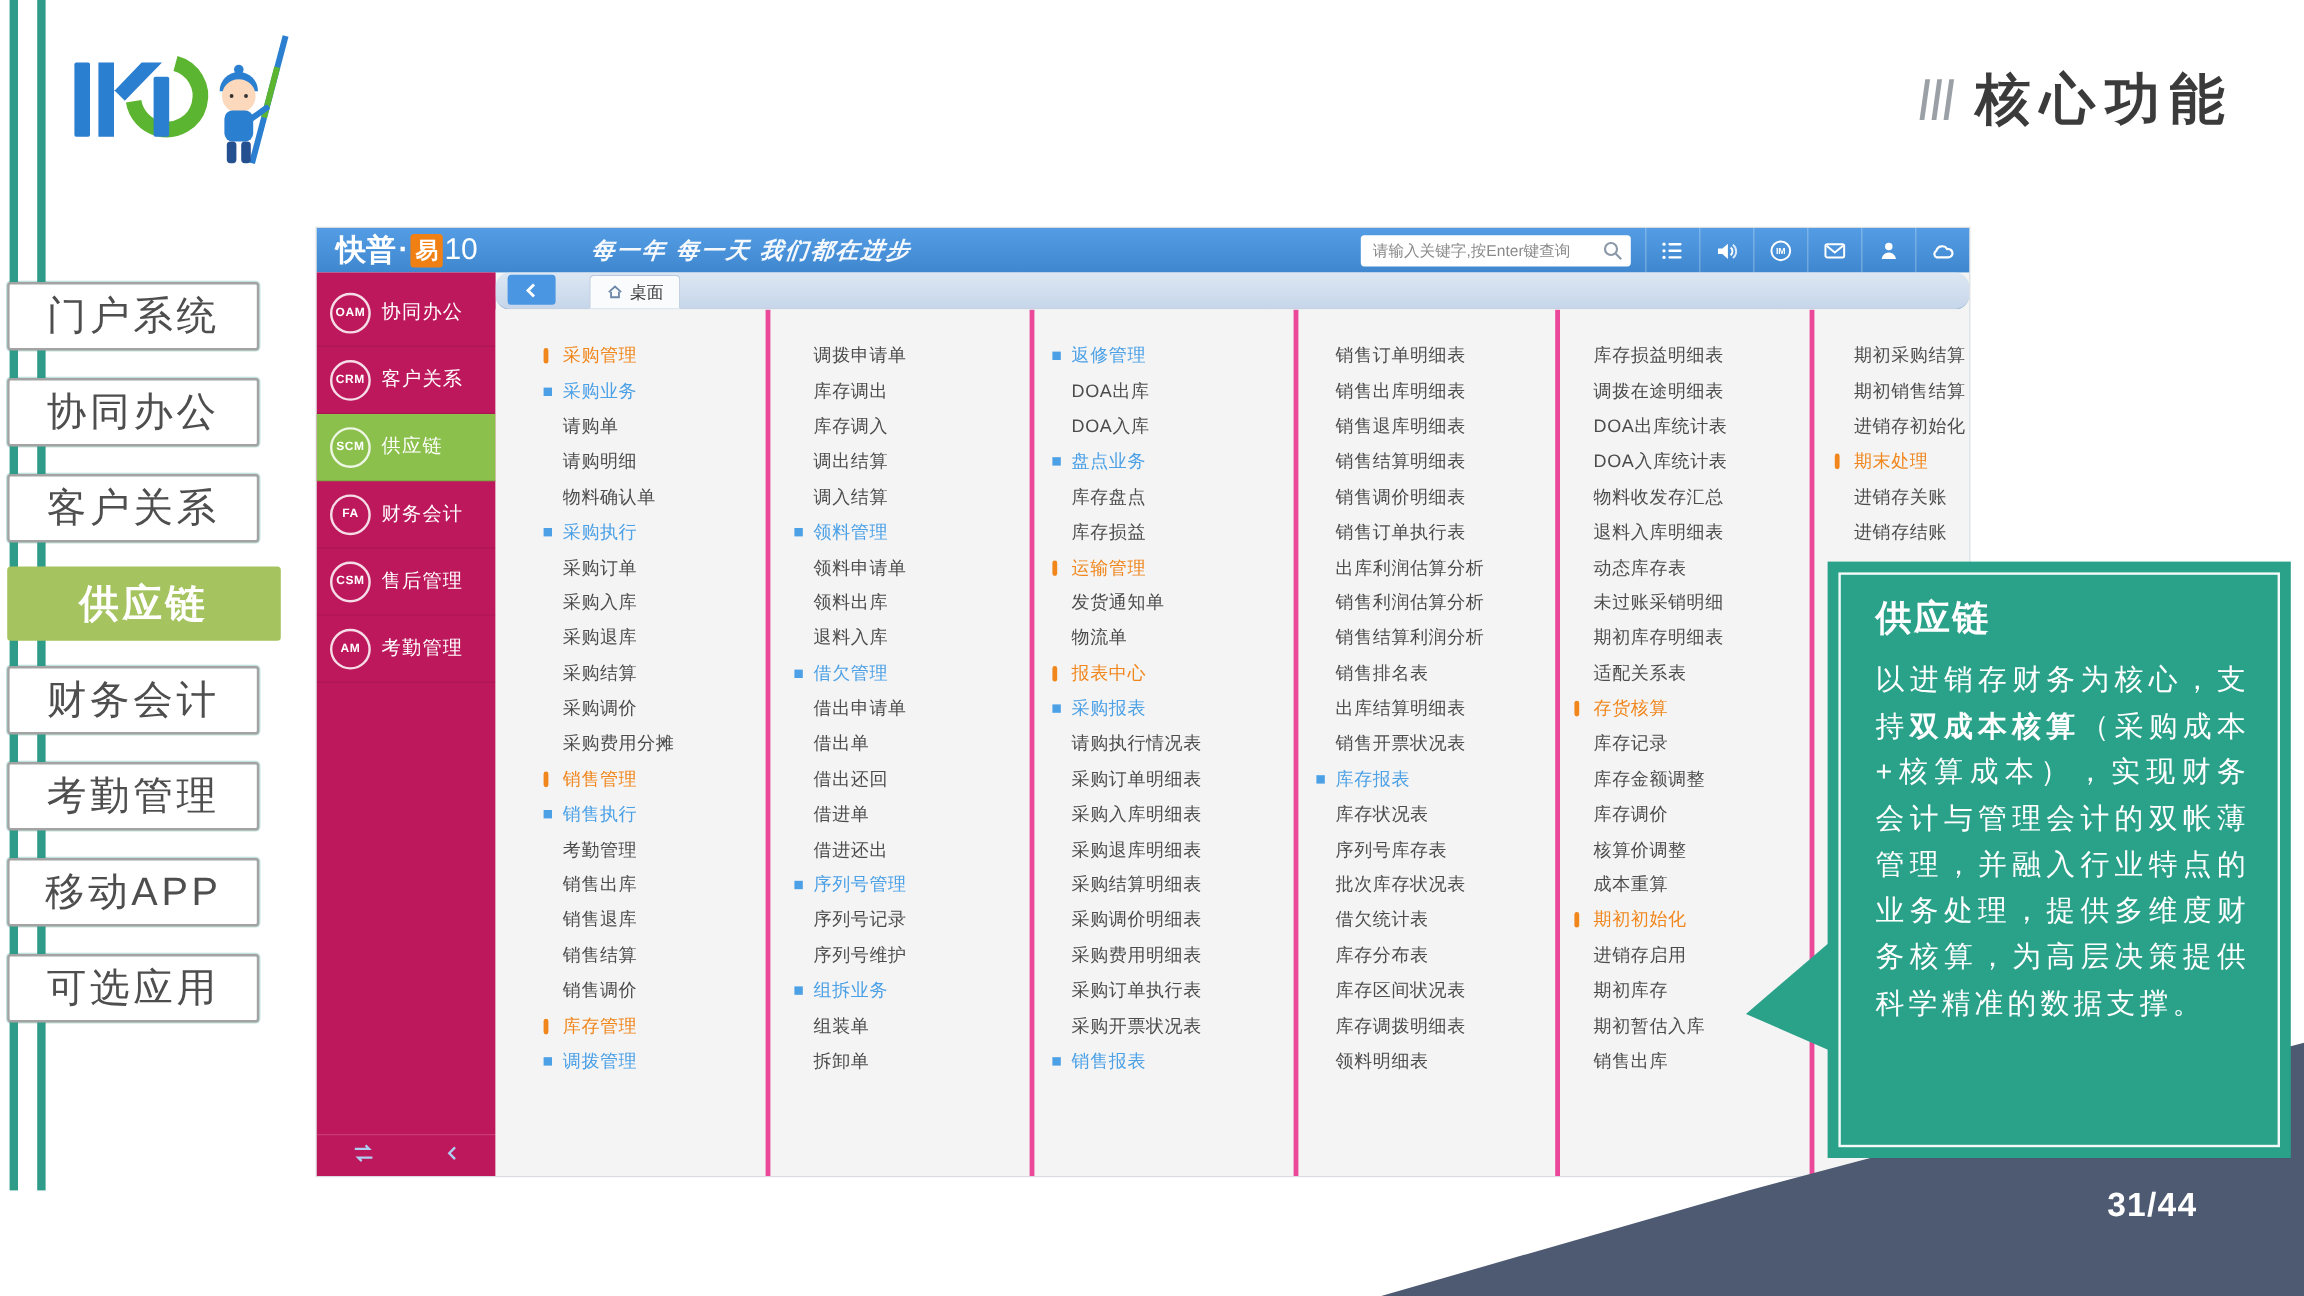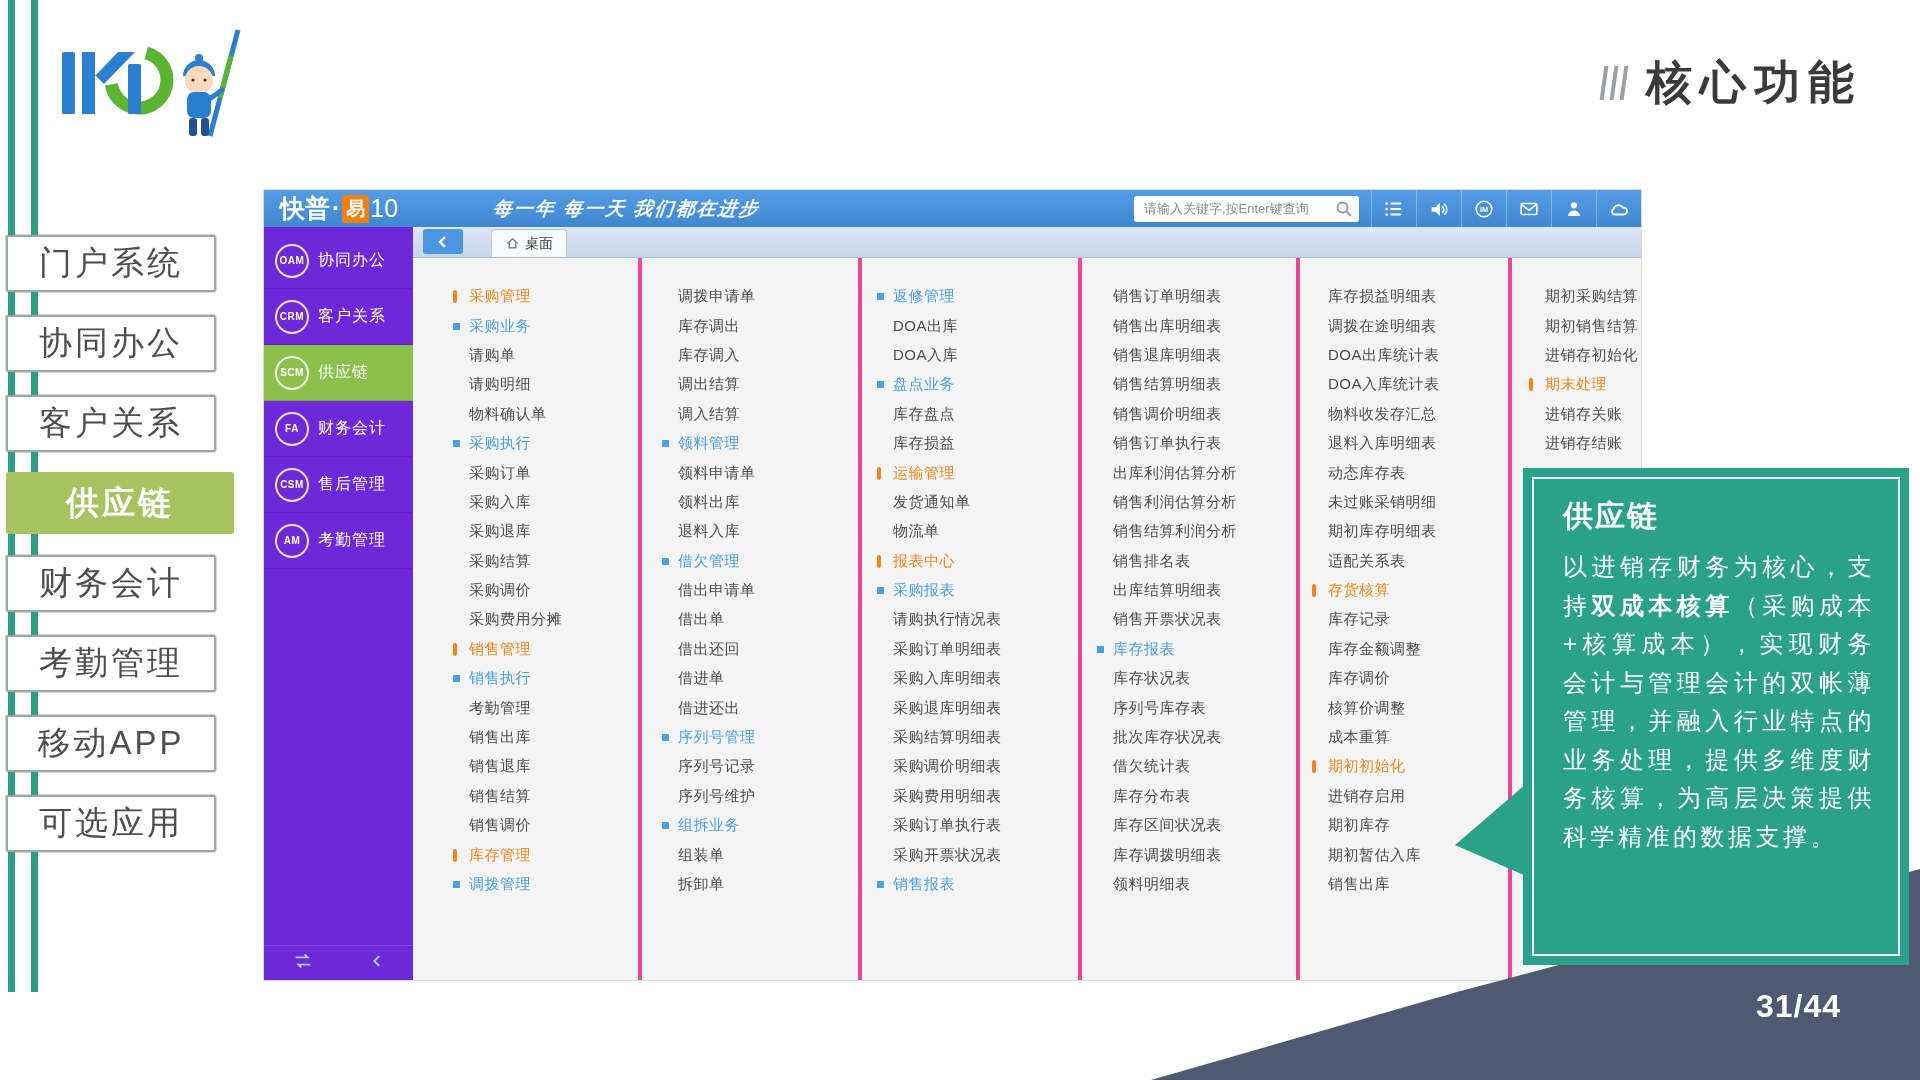--- a/index.html
+++ b/index.html
@@ -50,35 +50,35 @@
   .searchbox{position:relative;width:225px;height:26px;background:#fff;border-radius:3px;
        margin-right:12px;display:flex;align-items:center;}
   .searchbox input{border:none;outline:none;background:transparent;width:190px;margin-left:8px;
        font-size:13px;color:#444;font-family:"Liberation Sans","DejaVu Sans",sans-serif;}
   .searchbox input::placeholder{color:#8a8a8a;}
   .searchbox svg{position:absolute;right:6px;top:4px;}
   .hicons{display:flex;height:100%;}
   .hicon{width:44px;height:100%;display:flex;align-items:center;justify-content:center;
        border-left:1px solid rgba(255,255,255,.30);cursor:pointer;}
 
-  .app-sidebar{position:absolute;left:0;top:37px;bottom:0;width:149px;background:#6d28d9;
+  .app-sidebar{position:absolute;left:0;top:37px;bottom:0;width:149px;background:#be185d;
        padding-top:6px;box-sizing:border-box;}
   .nav-item{height:56px;display:flex;align-items:center;padding-left:11px;gap:9px;color:#fff;
        border-bottom:1px solid rgba(0,0,0,.10);box-sizing:border-box;cursor:pointer;}
   .nav-item.active{background:#8bc04c;}
   .nav-circle{width:34px;height:34px;border-radius:50%;border:2px solid rgba(255,255,255,.85);
        display:flex;align-items:center;justify-content:center;font-size:10px;font-weight:bold;
        letter-spacing:.5px;flex:0 0 auto;box-sizing:border-box;}
   .nav-label{font-size:16px;letter-spacing:1px;white-space:nowrap;}
   .side-footer{position:absolute;left:0;right:0;bottom:0;height:34px;display:flex;
        align-items:center;justify-content:space-around;border-top:1px solid rgba(255,255,255,.15);}
 
   .app-toolbar{position:absolute;left:149px;top:37px;right:0;height:31px;
        background:linear-gradient(#dde7f3,#c6d6ea);border-bottom:1px solid #a9bed7;
-       display:flex;align-items:flex-end;box-sizing:border-box;}
+       display:flex;align-items:flex-end;box-sizing:border-box;border-radius:12px;}
   .back-btn{width:40px;height:25px;background:#4a96e2;border-radius:3px;margin:0 0 3px 10px;
        display:flex;align-items:center;justify-content:center;cursor:pointer;}
   .desk-tab{margin-left:28px;height:27px;background:#fafbfc;border:1px solid #b9c9dd;
        border-bottom:none;border-radius:4px 4px 0 0;display:flex;align-items:center;gap:5px;
        padding:0 13px;font-size:14px;color:#3c3c3c;cursor:pointer;}
 
   .app-content{position:absolute;left:149px;top:68px;right:0;bottom:0;background:#f4f4f4;
        display:flex;overflow:hidden;}
   .col{height:100%;box-sizing:border-box;padding-top:24px;border-right:4px solid #ec4899;}
   .col:last-child{border-right:none;}
@@ -87,21 +87,21 @@
   .row.lv1 .mk::before{content:'';width:4px;height:13px;background:#f0861c;border-radius:2px;}
   .row.lv2 .mk::before{content:'';width:7px;height:7px;background:#4ba0e6;}
   .row .tx{font-size:15px;letter-spacing:.5px;}
   .row.lv1 .tx{color:#f0861c;}
   .row.lv2 .tx{color:#4ba0e6;}
   .row.lv3 .tx{color:#4c4c4c;}
 
   
   .wedge{position:absolute;left:0;top:0;z-index:20;pointer-events:none;}
   .page-num{position:absolute;left:1756px;top:988px;z-index:30;color:#fff;
-       font-size:32px;font-weight:bold;letter-spacing:1px;}
+       font-size:28px;font-weight:bold;letter-spacing:1px;}
 
   
   .bubble-tail{position:absolute;left:1440px;top:760px;z-index:40;}
   .bubble{position:absolute;left:1523px;top:468px;width:386px;height:497px;background:#2aa189;
        z-index:41;box-sizing:border-box;padding:28px 34px 0 40px;color:#fff;}
   .bubble::before{content:'';position:absolute;inset:9px;border:2px solid rgba(255,255,255,.95);
        pointer-events:none;}
   .bubble .b-title{font-size:30px;font-weight:bold;letter-spacing:2px;line-height:40px;}
   .bubble .b-body{margin-top:12px;font-size:24px;line-height:38.5px;letter-spacing:3.5px;
        text-align:justify;}

